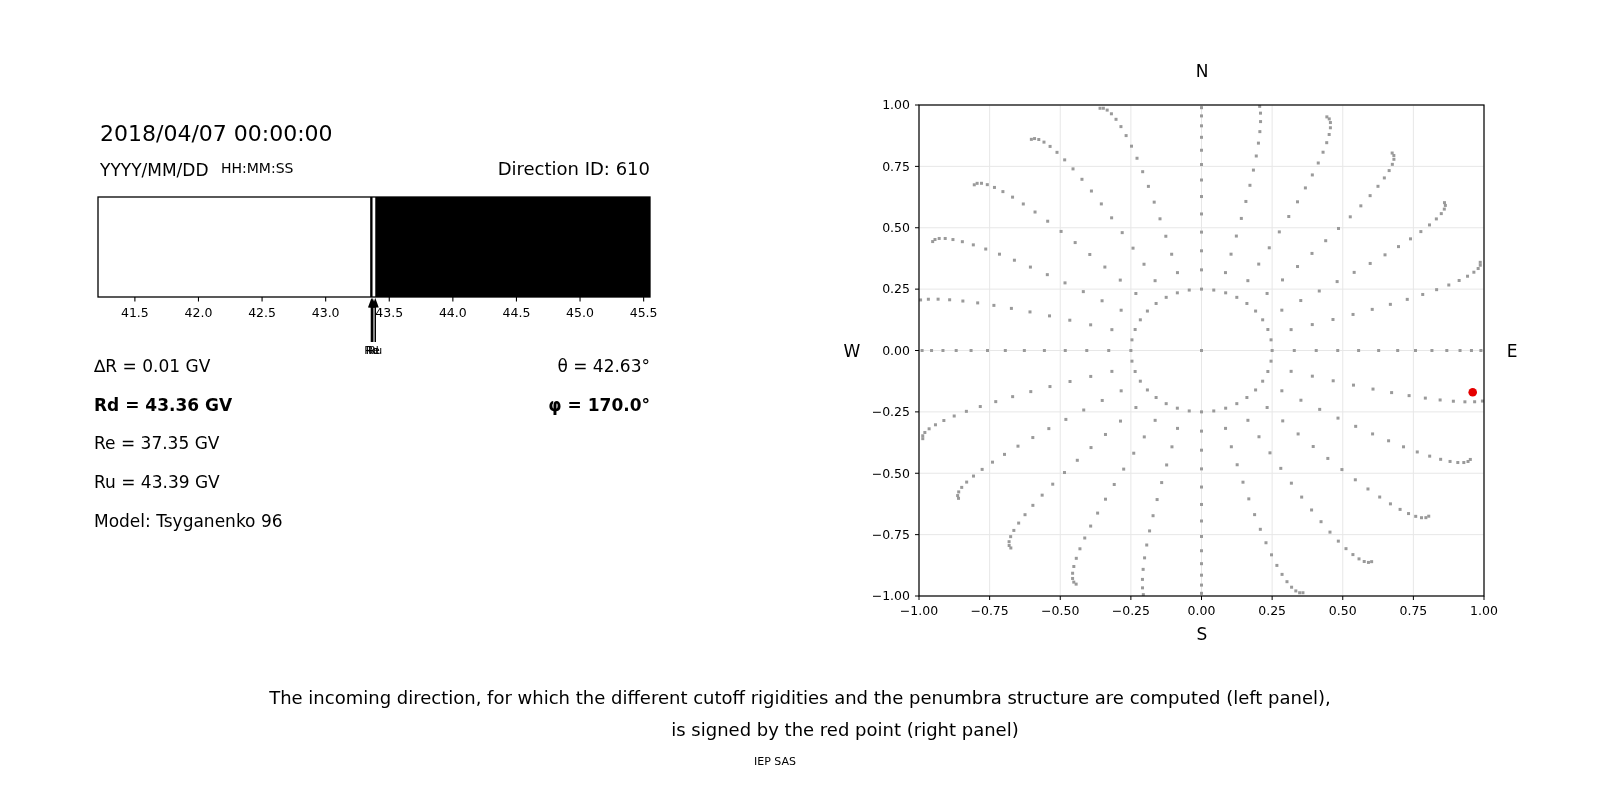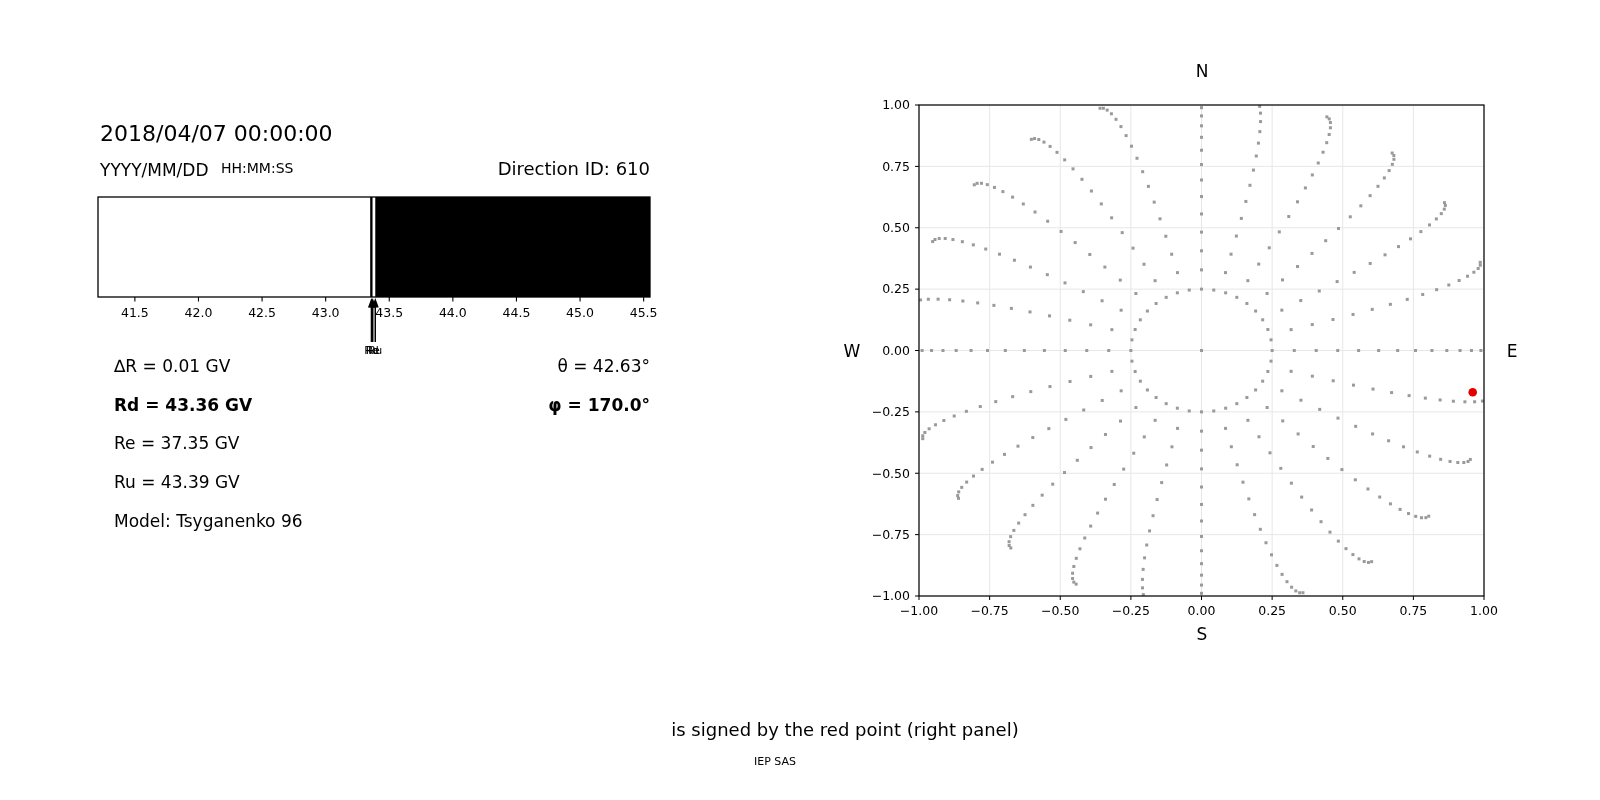--- a/index.html
+++ b/index.html
@@ -4,21 +4,21 @@
 <style>
   html,body{margin:0;padding:0;background:#ffffff;}
   .screen{position:relative;width:1600px;height:800px;background:#ffffff;overflow:hidden;
           font-family:"DejaVu Sans","Liberation Sans",sans-serif;color:#000;}
   .abs{position:absolute;white-space:nowrap;}
   .dt-text{left:100px;top:121px;font-size:22px;}
   .fmt-date{left:100px;top:160px;font-size:17px;}
   .fmt-time{left:221px;top:160px;font-size:14px;}
   .dir-id{left:350px;top:158px;width:300px;text-align:right;font-size:18px;}
   .val{font-size:17px;}
-  .val-left{left:114px;text-align:right;}
+  .val-left{left:94px;text-align:right;}
   .val-right{left:350px;width:300px;text-align:right;}
   .row1{top:356px;} .row2{top:395px;font-weight:bold;} .row3{top:433px;} .row4{top:472px;} .row5{top:511px;}
   #penumbra-svg{position:absolute;left:70px;top:190px;}
   #scatter-svg{position:absolute;left:780px;top:40px;}
   .dirlab{font-size:17px;}
   .dirlab.n{left:1186px;top:61px;width:32px;text-align:center;}
   .dirlab.s{left:1186px;top:624px;width:32px;text-align:center;}
   .dirlab.w{left:832px;top:341px;width:40px;text-align:center;}
   .dirlab.e{left:1492px;top:341px;width:40px;text-align:center;}
   .caption{left:0;width:1600px;text-align:center;font-size:18px;}
@@ -581,16 +581,17 @@
           <text x="130" y="376.175" text-anchor="end">−0.25</text>
           <text x="130" y="314.8" text-anchor="end">0.00</text>
           <text x="130" y="253.425" text-anchor="end">0.25</text>
           <text x="130" y="192.05" text-anchor="end">0.50</text>
           <text x="130" y="130.675" text-anchor="end">0.75</text>
           <text x="130" y="69.3" text-anchor="end">1.00</text>
         </g>
       </svg>
   </section>
 
+  <div class="abs caption cap1">The incoming direction, for which the different cutoff rigidities and the penumbra structure are computed (left panel),</div>
   <div class="abs caption cap2">is signed by the red point (right panel)</div>
   <div class="abs credit">IEP SAS</div>
 
 </div>
 
 </body></html>

